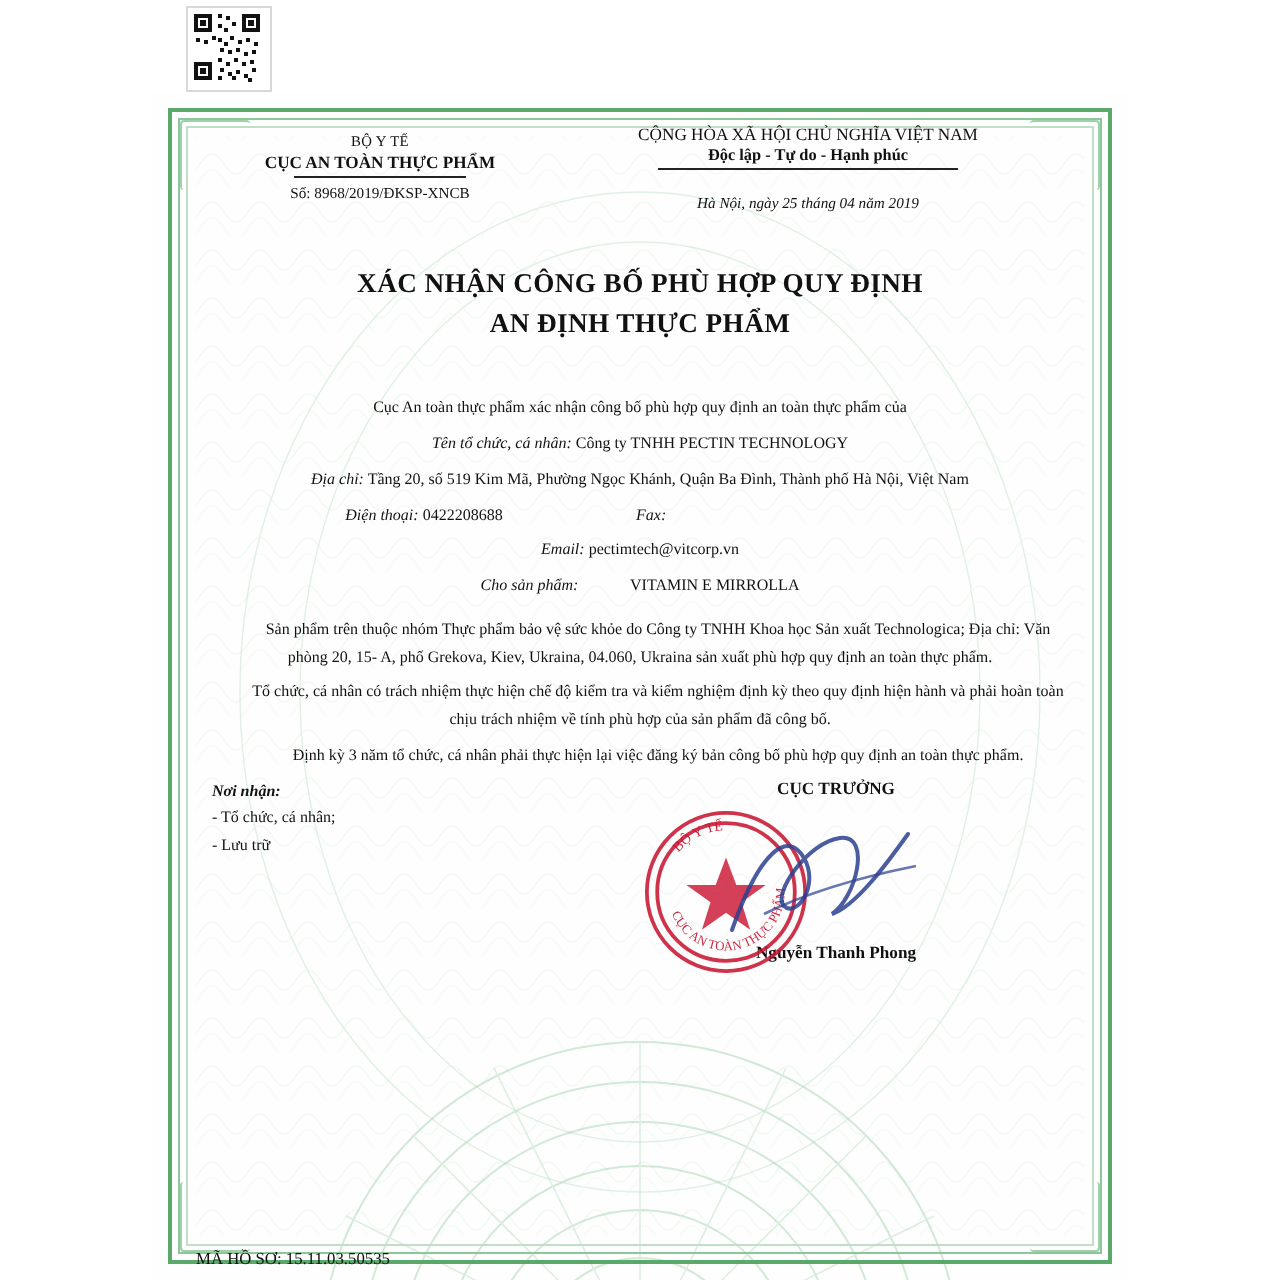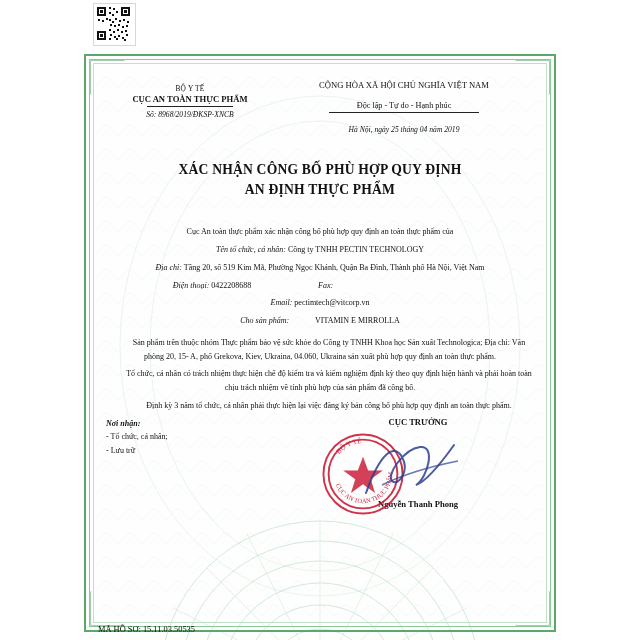--- a/index.html
+++ b/index.html
@@ -56,32 +56,32 @@
   
   .guilloche{
     position:absolute;left:0;top:0;width:488px;height:594px;
     opacity:.5;pointer-events:none;
   }
   .watermark-big{
     position:absolute;left:50%;top:470px;transform:translateX(-50%);
     width:330px;height:330px;opacity:.45;pointer-events:none;
   }
 
-  .content{position:absolute;left:30px;top:34px;width:428px;}
+  .content{position:absolute;left:30px;top:16px;width:428px;}
 
   
   .hdr{display:flex;align-items:flex-start;}
   .hdr-left{width:168px;text-align:center;padding-top:4px;}
   .hdr-right{flex:1;text-align:center;}
   .t-ministry{font-size:7.4px;letter-spacing:.2px;color:#111;}
   .t-dept{font-size:8.6px;font-weight:bold;color:#111;margin-top:1px;}
   .rule-short{width:86px;height:1px;background:#222;margin:2px auto 3px;}
-  .t-so{font-size:7.6px;font-style:italic;color:#111;margin-top:2px;}
+  .t-so{font-size:7.6px;color:#111;margin-top:2px;}
   .t-nation{font-size:8.6px;font-weight:normal;color:#111;}
-  .t-motto{font-size:8.2px;font-weight:normal;color:#111;margin-top:11px;}
+  .t-motto{font-size:8.2px;font-weight:bold;color:#111;margin-top:1px;}
   .rule-mid{width:150px;height:1px;background:#222;margin:2px auto 0;}
   .t-date{font-size:7.6px;font-style:italic;color:#111;margin-top:12px;}
 
   
   .title{
     text-align:center;margin-top:26px;
     font-size:13.6px;font-weight:bold;letter-spacing:.2px;color:#111;
     line-height:1.45;
   }
 

